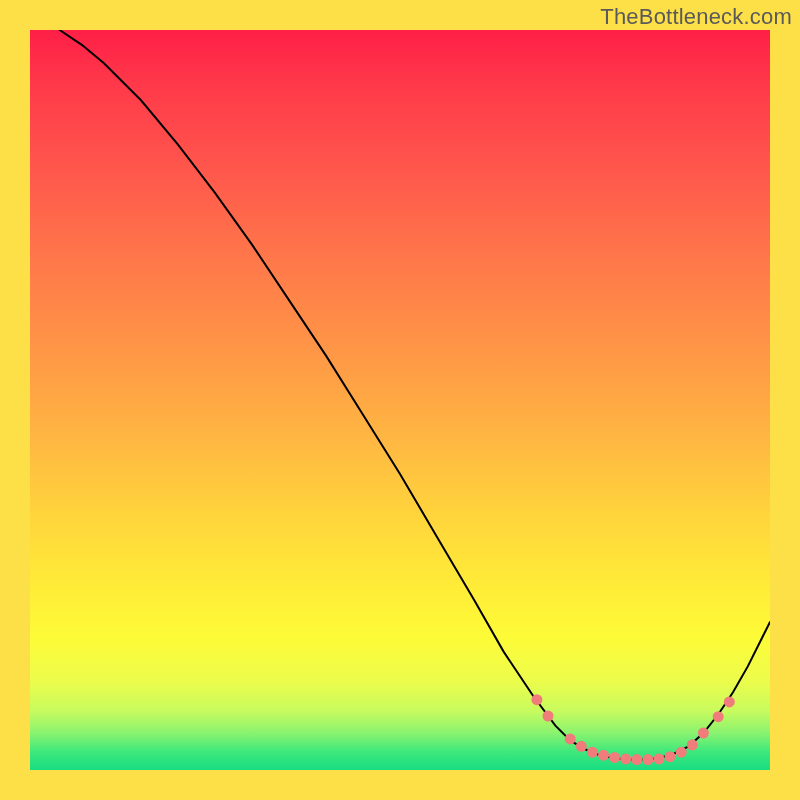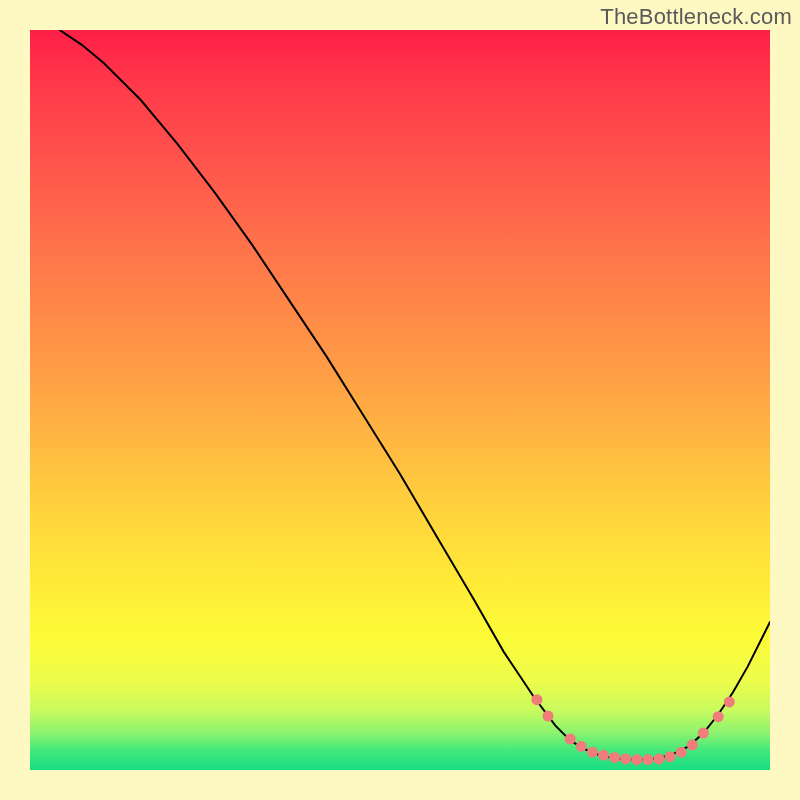--- a/index.html
+++ b/index.html
@@ -8,21 +8,21 @@
     width: 800px;
     height: 800px;
     background: #000;
     overflow: hidden;
     font-family: Arial, Helvetica, sans-serif;
   }
   .frame {
     position: relative;
     width: 800px;
     height: 800px;
-    background: #fef9c3;
+    background: #fde047;
   }
   .watermark {
     position: absolute;
     top: 4px;
     right: 8px;
     color: #5a5a5a;
     font-size: 22px;
     font-weight: 500;
     letter-spacing: 0.2px;
     z-index: 10;

